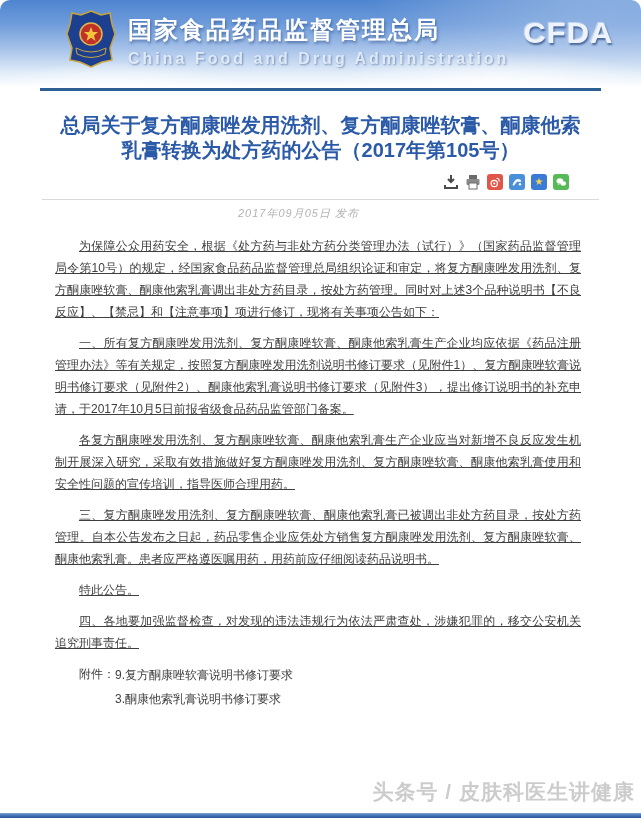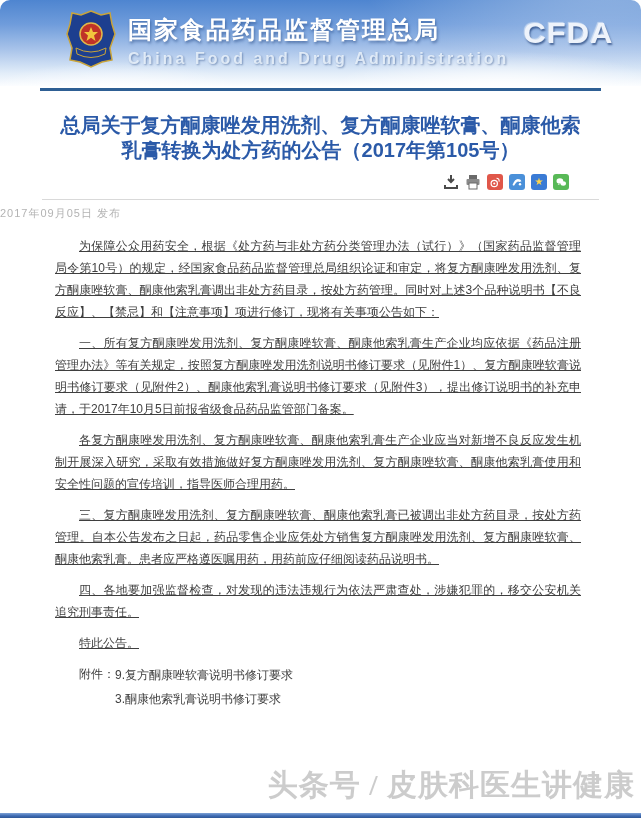--- a/index.html
+++ b/index.html
@@ -57,37 +57,36 @@
     width:16px;height:16px;border-radius:3px;display:inline-flex;
     align-items:center;justify-content:center;cursor:pointer;
     color:#fff;font-size:10px;line-height:1;
   }
   .share-weibo{background:#e0574a;}
   .share-tqq{background:#4a90d9;}
   .share-qzone{background:#3a7bd5;color:#ffd54a;}
   .share-wechat{background:#58b957;}
   .thin-rule{height:1px;background:#d9d9d9;margin:8px 42px 0 42px;}
   .pub-date{
-    margin:6px 44px 0 0;text-align:left;
-    color:#b3b3b3;font-size:11px;letter-spacing:1px;
+    margin:6px 44px 0 0;text-align:center;
+    color:#b3b3b3;font-size:11px;letter-spacing:1px;font-style:italic;
   }
   
   .doc-body{margin:14px 52px 0 55px;color:#3f3f3f;font-size:12px;line-height:22px;}
   .doc-body p{margin:0 8px 9px 0;text-indent:2em;text-align:justify;text-decoration:underline;}
   .attach-block{display:flex;margin:4px 0 0 2em;}
   .attach-label{flex:0 0 auto;white-space:nowrap;}
   .attach-list div{line-height:24px;}
   
   .watermark{
     position:absolute;right:6px;bottom:12px;
-    font-size:30px;font-weight:bold;letter-spacing:1px;
+    font-size:21px;font-weight:bold;letter-spacing:1px;
     color:rgba(120,120,120,.38);
     text-shadow:1px 1px 0 rgba(255,255,255,.9),-1px -1px 0 rgba(255,255,255,.6);
     white-space:nowrap;
-    font-family:Liberation Serif, serif;
   }
   .bottom-bar{
     position:absolute;left:0;bottom:0;width:100%;height:5px;
     background:linear-gradient(180deg,#7fa3d6 0%,#3f6cb4 55%,#2e5695 100%);
   }
 </style>
 </head>
 <body>
 
 <div class="page">
@@ -149,22 +148,22 @@
   </div>
 
   <div class="thin-rule"></div>
   <div class="pub-date">2017年09月05日 发布</div>
 
   <div class="doc-body">
     <p>为保障公众用药安全，根据《处方药与非处方药分类管理办法（试行）》（国家药品监督管理局令第10号）的规定，经国家食品药品监督管理总局组织论证和审定，将复方酮康唑发用洗剂、复方酮康唑软膏、酮康他索乳膏调出非处方药目录，按处方药管理。同时对上述3个品种说明书【不良反应】、【禁忌】和【注意事项】项进行修订，现将有关事项公告如下：</p>
     <p>一、所有复方酮康唑发用洗剂、复方酮康唑软膏、酮康他索乳膏生产企业均应依据《药品注册管理办法》等有关规定，按照复方酮康唑发用洗剂说明书修订要求（见附件1）、复方酮康唑软膏说明书修订要求（见附件2）、酮康他索乳膏说明书修订要求（见附件3），提出修订说明书的补充申请，于2017年10月5日前报省级食品药品监管部门备案。</p>
     <p>各复方酮康唑发用洗剂、复方酮康唑软膏、酮康他索乳膏生产企业应当对新增不良反应发生机制开展深入研究，采取有效措施做好复方酮康唑发用洗剂、复方酮康唑软膏、酮康他索乳膏使用和安全性问题的宣传培训，指导医师合理用药。</p>
     <p>三、复方酮康唑发用洗剂、复方酮康唑软膏、酮康他索乳膏已被调出非处方药目录，按处方药管理。自本公告发布之日起，药品零售企业应凭处方销售复方酮康唑发用洗剂、复方酮康唑软膏、酮康他索乳膏。患者应严格遵医嘱用药，用药前应仔细阅读药品说明书。</p>
+    <p>特此公告。</p>
     <p>四、各地要加强监督检查，对发现的违法违规行为依法严肃查处，涉嫌犯罪的，移交公安机关追究刑事责任。</p>
-    <p>特此公告。</p>
 
     <div class="attach-block">
       <span class="attach-label">附件：</span>
       <div class="attach-list">
         <div>9.复方酮康唑软膏说明书修订要求</div>
         <div>3.酮康他索乳膏说明书修订要求</div>
       </div>
     </div>
   </div>
 

